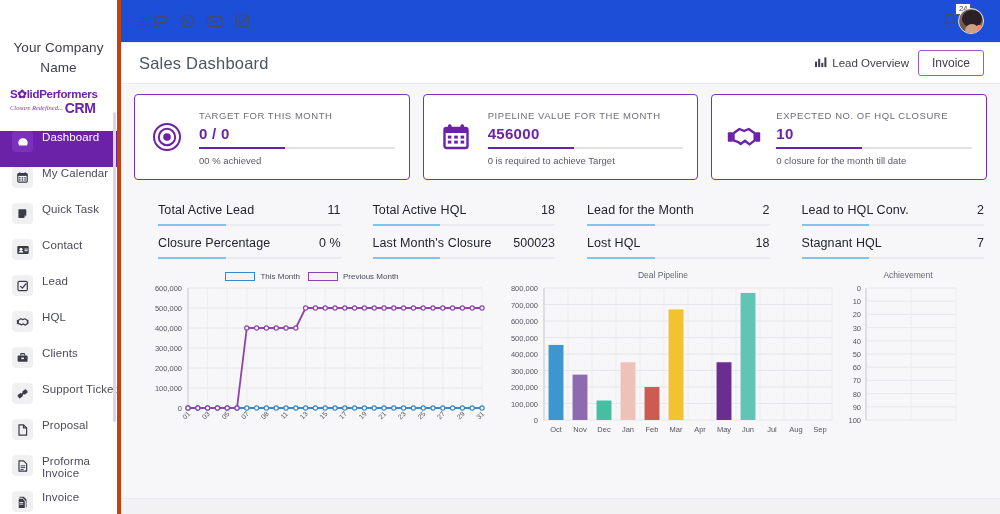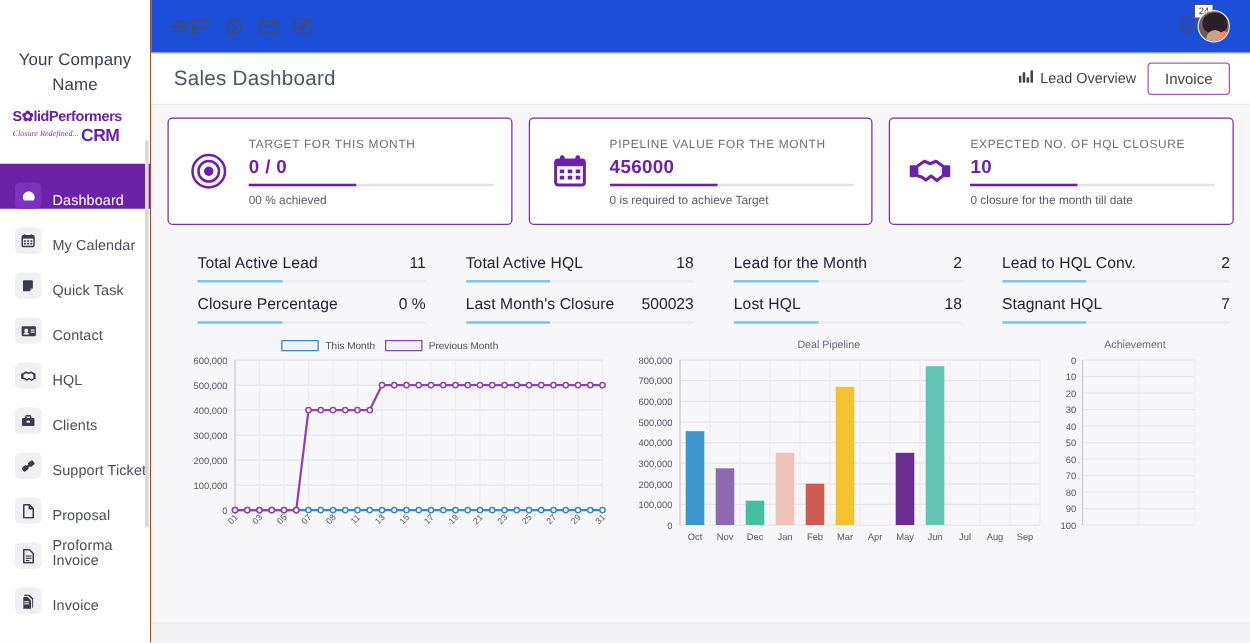--- a/index.html
+++ b/index.html
@@ -7,39 +7,39 @@
     width: 1000px; height: 514px;
     font-family: "Liberation Sans", sans-serif;
     background: #ffffff;
     overflow: hidden;
   }
   .app { display: flex; width: 1000px; height: 514px; position: relative; }
 
   
   .sidebar {
     width: 121px; height: 514px; background: #ffffff;
-    border-right: 1px solid #c2410c;
+    border-right: 4px solid #c2410c;
     display: flex; flex-direction: column; flex: 0 0 121px;
     position: relative; overflow: hidden;
   }
   .company-name {
     text-align: center; font-size: 13.5px; color: #3d3d4e;
     line-height: 1.45; padding: 38px 10px 0 10px; letter-spacing: .1px;
   }
   .logo-wrap { padding: 12px 8px 10px 10px; }
   .logo-row1 { font-size: 11.5px; font-weight: bold; color: #6b21a8;
     letter-spacing: -.3px; line-height: 1; white-space: nowrap; }
   .logo-row2 { display: flex; align-items: center; gap: 2px; margin-top: 1px; }
   .logo-tag { font-size: 6.5px; font-style: italic; color: #7b3fa8;
     font-family: "Liberation Serif", serif; line-height: 1; padding-bottom: 1px;}
   .logo-crm { font-size: 14px; font-weight: bold; color: #6b21a8; line-height: .95; letter-spacing: -.4px;}
 
   .nav { margin-top: 6px; display: flex; flex-direction: column; }
   .nav-item {
-    display: flex; align-items: flex-end; gap: 9px;
+    display: flex; align-items: flex-start; gap: 9px;
     height: 36px; padding-left: 12px; cursor: pointer;
     font-size: 11.5px; color: #4b4b5a; letter-spacing: .1px;
   }
   .nav-item.active { background: #6b21a8; color: #ffffff; }
   .nav-ico {
     width: 21px; height: 21px; border-radius: 4px; background: #f0f0f3;
     display: flex; align-items: center; justify-content: center;
     color: #3c3c48; flex: 0 0 21px;
   }
   .nav-item.active .nav-ico { background: #7c30bb; color: #ffffff; }
@@ -201,20 +201,29 @@
               <rect x="1.3" y="3" width="11.4" height="8" rx="1" fill="currentColor"></rect>
               <circle cx="5" cy="6.3" r="1.5" fill="#fff"></circle>
               <path d="M2.6 9.6c.3-1.2 1.3-1.8 2.4-1.8s2.1.6 2.4 1.8z" fill="#fff"></path>
               <g fill="#fff">
                 <rect x="8.5" y="5.6" width="3.2" height=".9"></rect>
                 <rect x="8.5" y="7.3" width="3.2" height=".9"></rect>
               </g>
             </svg>
           </span>
           <span>Contact</span>
+        </div>
+        <div class="nav-item">
+          <span class="nav-ico">
+            <svg width="13" height="13" viewBox="0 0 13 13">
+              <rect x="2" y="2.4" width="9.3" height="9.3" rx="1.2" fill="none" stroke="currentColor" stroke-width="1.2"></rect>
+              <path d="M4.3 7.1l2 2 4-4.6" fill="none" stroke="currentColor" stroke-width="1.3"></path>
+            </svg>
+          </span>
+          <span>Lead</span>
         </div>
         <div class="nav-item">
           <span class="nav-ico">
             <svg width="13" height="13" viewBox="0 0 13 13">
               <path d="M2.2 5.4l2.6-1.6 2.1.8 2-.8 2.6 1.6v3.2l-2.2 1.6-2-1.4-1.7 1.2-1.2-.8-2.2-.6z" fill="none" stroke="currentColor" stroke-width="1.2" stroke-linejoin="round"></path>
               <rect x=".9" y="4.9" width="1.5" height="4.2" fill="currentColor"></rect>
               <rect x="10.9" y="4.9" width="1.5" height="4.2" fill="currentColor"></rect>
             </svg>
           </span>
           <span>HQL</span>

